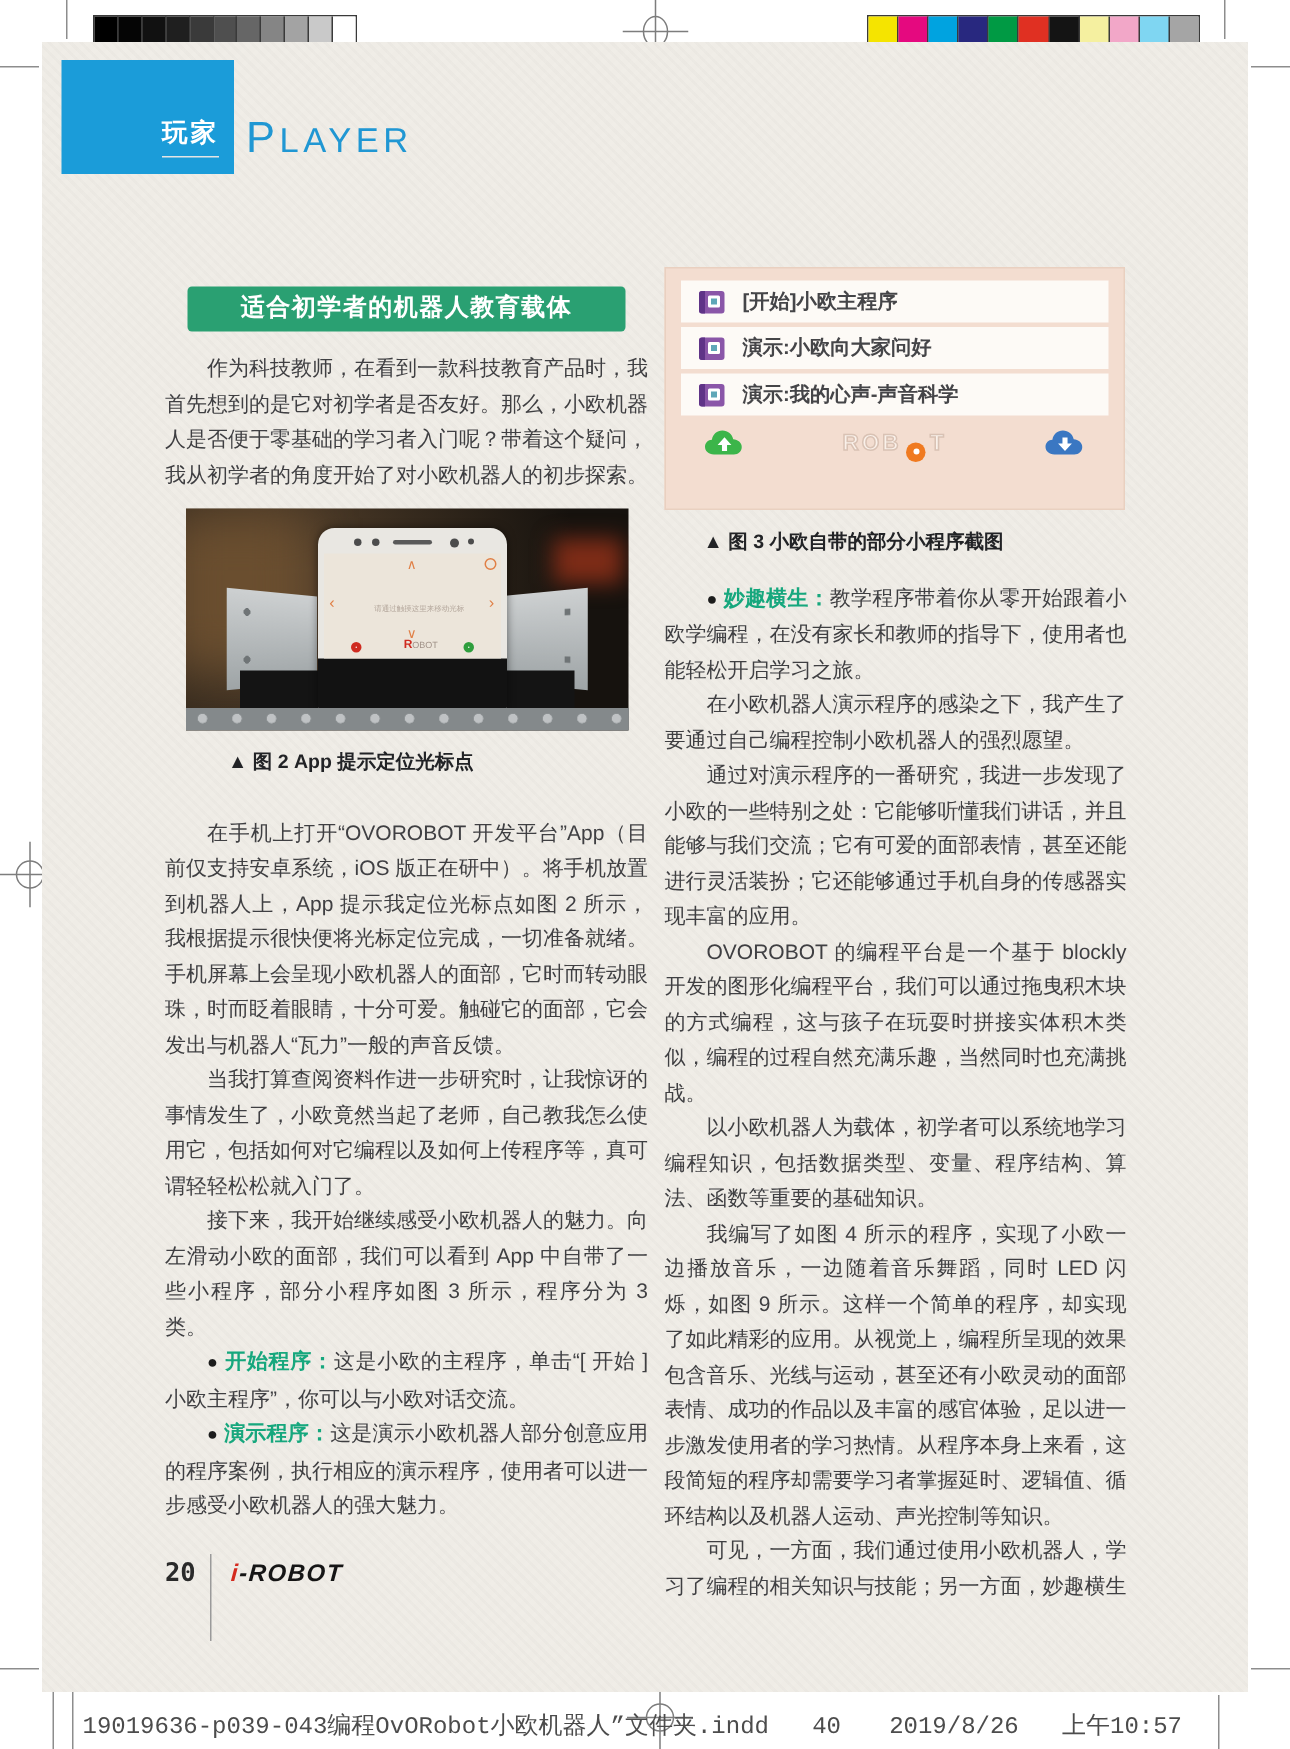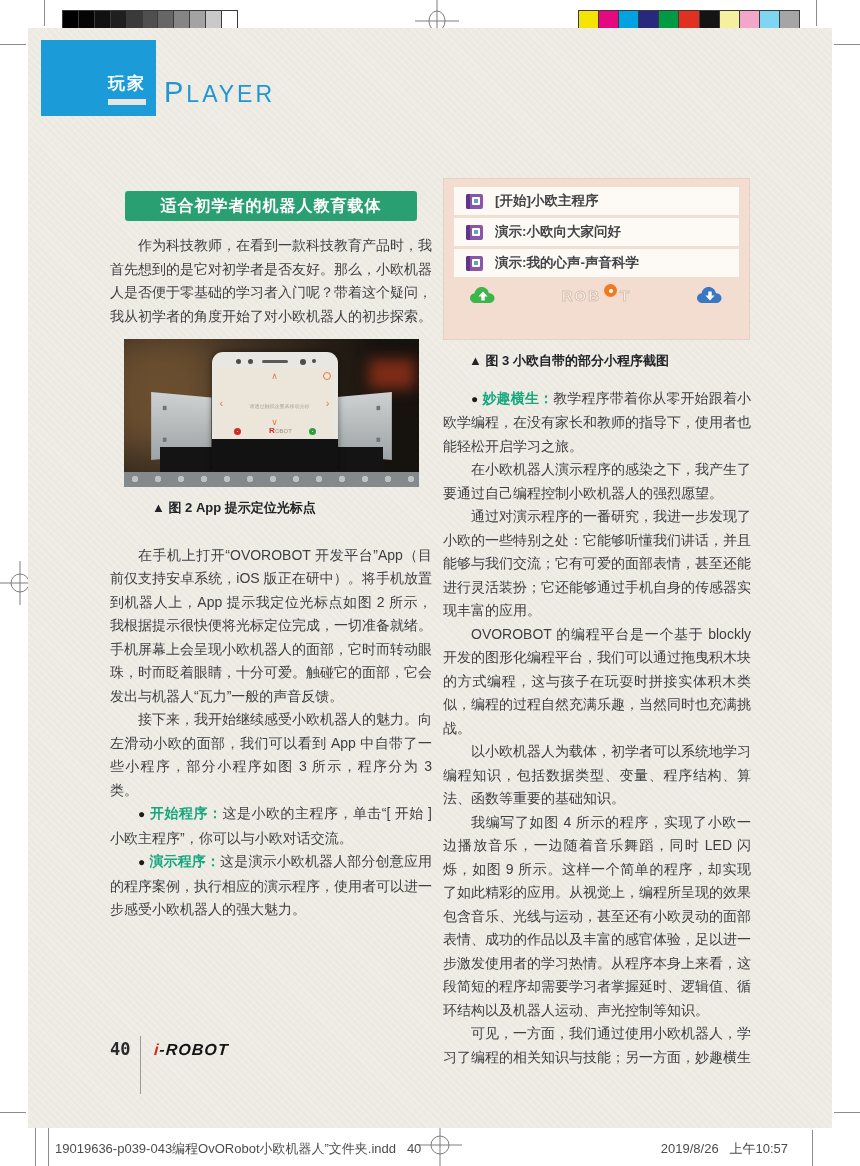--- a/index.html
+++ b/index.html
@@ -21,21 +21,21 @@
     position:absolute; left:28px; top:28px; width:804px; height:1100px;
     background-color:#efece6;
     background-image:
       repeating-linear-gradient(45deg, rgba(0,0,0,0.015) 0 2px, transparent 2px 5px),
       repeating-linear-gradient(-45deg, rgba(255,255,255,0.05) 0 3px, transparent 3px 7px);
   }
 
   
   .header-tab { position:absolute; left:13px; top:12px; width:115px; height:76px; background:#1b9cd9; }
   .header-tab .cn { position:absolute; right:10px; bottom:11px; color:#fff; font-size:17px; font-weight:bold;
-                    letter-spacing:2px; padding-bottom:4px; border-bottom:6px solid #e5e5e5; }
+                    letter-spacing:2px; padding-bottom:4px; border-bottom:1px solid #e5e5e5; }
   .header-en { position:absolute; left:136px; top:48px; color:#2097d3; letter-spacing:3px; display:flex; align-items:baseline; }
   .header-en .big { font-size:29px; }
   .header-en .rest { font-size:23px; }
 
   
   .col { position:absolute; color:#3f3f42; font-size:14px; line-height:23.5px; text-align:justify; }
   .col-left  { left:82px;  top:163px; width:322px; }
   .col-right { left:415px; top:150px; width:308px; }
   .col p { text-indent:2em; }
   .glabel { color:#16a77d; font-weight:bold; }
@@ -93,36 +93,36 @@
 
   
   .app-panel { width:307px; height:162px; background:#f3ddd0; border:1px solid #e9d0c0; padding:8px 10px 6px; }
   .app-row { display:flex; align-items:center; height:28px; margin-bottom:3px; background:#fdfaf6; padding-left:12px; }
   .app-row-label { font-size:13.5px; color:#454548; font-weight:bold; text-indent:0; }
   .app-icon { position:relative; width:17px; height:15px; background:#8a56a8; border-radius:2px; margin-right:12px; flex:none; }
   .app-icon::before { content:""; position:absolute; left:0; top:0; bottom:0; width:4px; background:#5f3387; border-radius:2px 0 0 2px; }
   .app-icon-face { position:absolute; left:6px; top:3.5px; width:8px; height:8px; background:#ffffff; border-radius:1px; }
   .app-icon-face::after { content:""; position:absolute; left:2px; top:2px; width:4px; height:4px; background:#5fa7b8; }
   .app-bottom { display:flex; align-items:center; justify-content:space-between; margin-top:7px; padding:0 14px; }
-  .robot-word { display:flex; align-items:flex-start; gap:3px; font-weight:bold; font-size:15px; letter-spacing:2px;
+  .robot-word { display:flex; align-items:flex-end; gap:3px; font-weight:bold; font-size:15px; letter-spacing:2px;
                 color:#faf1ea; -webkit-text-stroke:1px #d9c2b4; }
   .orange-o { width:13px; height:13px; background:#f07a20; border-radius:50%; position:relative; -webkit-text-stroke:0; }
   .orange-o::after { content:""; position:absolute; left:4.5px; top:4.5px; width:4px; height:4px; background:#fff; border-radius:50%; }
   .figcap3 { margin-top:9px; }
   .p-teach { margin-top:14px; }
 
   
   .footer { position:absolute; left:82px; top:1008px; display:flex; align-items:flex-start; }
   .page-num { font-family:"DejaVu Sans Mono", monospace; font-weight:bold; font-size:17px; color:#2a2a2a; margin-top:3px; }
   .footer-divider { width:1px; height:58px; background:#9a9a9a; margin:0 13px 0 10px; }
   .brand-logo { font-style:italic; font-weight:800; font-size:16px; letter-spacing:1px; color:#151515; margin-top:5px; transform:skewX(-4deg); }
   .brand-logo .i { color:#d42a1e; }
 
   
-  .slug { position:absolute; top:1140px; font-family:Liberation Sans, sans-serif; font-size:13px; color:#4c4c4c; white-space:pre; }
+  .slug { position:absolute; top:1140px; font-family:Liberation Mono, monospace; font-size:16px; color:#4c4c4c; white-space:pre; }
   .slug-left { left:55px; }
   .slug-right { right:72px; }
 </style>
 </head>
 <body>
 
 <div class="canvas">
 
   <div class="bar grayscale-bar">
       <div class="cell" style="background: rgb(0, 0, 0);"></div>
@@ -216,20 +216,21 @@
             <span class="btn-ring btn-green"></span>
             <p class="mini-logo"><span class="r">R</span><span>OBOT</span></p>
           </div>
           <div class="phone-chin"></div>
         </div>
         <div class="base-studs"></div>
       </div>
       <p class="figcap figcap2">▲ 图 2  App 提示定位光标点</p>
 
       <p class="p-open">在手机上打开“OVOROBOT 开发平台”App（目前仅支持安卓系统，iOS 版正在研中）。将手机放置到机器人上，App 提示我定位光标点如图 2 所示，我根据提示很快便将光标定位完成，一切准备就绪。手机屏幕上会呈现小欧机器人的面部，它时而转动眼珠，时而眨着眼睛，十分可爱。触碰它的面部，它会发出与机器人“瓦力”一般的声音反馈。</p>
+      <p>当我打算查阅资料作进一步研究时，让我惊讶的事情发生了，小欧竟然当起了老师，自己教我怎么使用它，包括如何对它编程以及如何上传程序等，真可谓轻轻松松就入门了。</p>
       <p>接下来，我开始继续感受小欧机器人的魅力。向左滑动小欧的面部，我们可以看到 App 中自带了一些小程序，部分小程序如图 3 所示，程序分为 3 类。</p>
       <p><span class="dot">●</span> <span class="glabel">开始程序：</span><span>这是小欧的主程序，单击“[ 开始 ] 小欧主程序”，你可以与小欧对话交流。</span></p>
       <p><span class="dot">●</span> <span class="glabel">演示程序：</span><span>这是演示小欧机器人部分创意应用的程序案例，执行相应的演示程序，使用者可以进一步感受小欧机器人的强大魅力。</span></p>
     </div>
 
     <div class="col col-right">
       <div class="app-panel">
         <div class="app-row">
           <span class="app-icon">
               <span class="app-icon-face"></span>
@@ -269,21 +270,21 @@
       <p class="p-teach"><span class="dot">●</span> <span class="glabel">妙趣横生：</span><span>教学程序带着你从零开始跟着小欧学编程，在没有家长和教师的指导下，使用者也能轻松开启学习之旅。</span></p>
       <p>在小欧机器人演示程序的感染之下，我产生了要通过自己编程控制小欧机器人的强烈愿望。</p>
       <p>通过对演示程序的一番研究，我进一步发现了小欧的一些特别之处：它能够听懂我们讲话，并且能够与我们交流；它有可爱的面部表情，甚至还能进行灵活装扮；它还能够通过手机自身的传感器实现丰富的应用。</p>
       <p>OVOROBOT 的编程平台是一个基于 blockly 开发的图形化编程平台，我们可以通过拖曳积木块的方式编程，这与孩子在玩耍时拼接实体积木类似，编程的过程自然充满乐趣，当然同时也充满挑战。</p>
       <p>以小欧机器人为载体，初学者可以系统地学习编程知识，包括数据类型、变量、程序结构、算法、函数等重要的基础知识。</p>
       <p>我编写了如图 4 所示的程序，实现了小欧一边播放音乐，一边随着音乐舞蹈，同时 LED 闪烁，如图 9 所示。这样一个简单的程序，却实现了如此精彩的应用。从视觉上，编程所呈现的效果包含音乐、光线与运动，甚至还有小欧灵动的面部表情、成功的作品以及丰富的感官体验，足以进一步激发使用者的学习热情。从程序本身上来看，这段简短的程序却需要学习者掌握延时、逻辑值、循环结构以及机器人运动、声光控制等知识。</p>
       <p>可见，一方面，我们通过使用小欧机器人，学习了编程的相关知识与技能；另一方面，妙趣横生</p>
     </div>
 
     <div class="footer">
-      <span class="page-num">40</span>
+      <span class="page-num">20</span>
       <span class="footer-divider"></span>
       <span class="brand-logo"><span class="i">i</span><span>-ROBOT</span></span>
     </div>
   </div>
 
   <div class="slug slug-left">19019636-p039-043编程OvORobot小欧机器人”文件夹.indd   40</div>
   <div class="slug slug-right">2019/8/26   上午10:57</div>
 
 </div>
 

